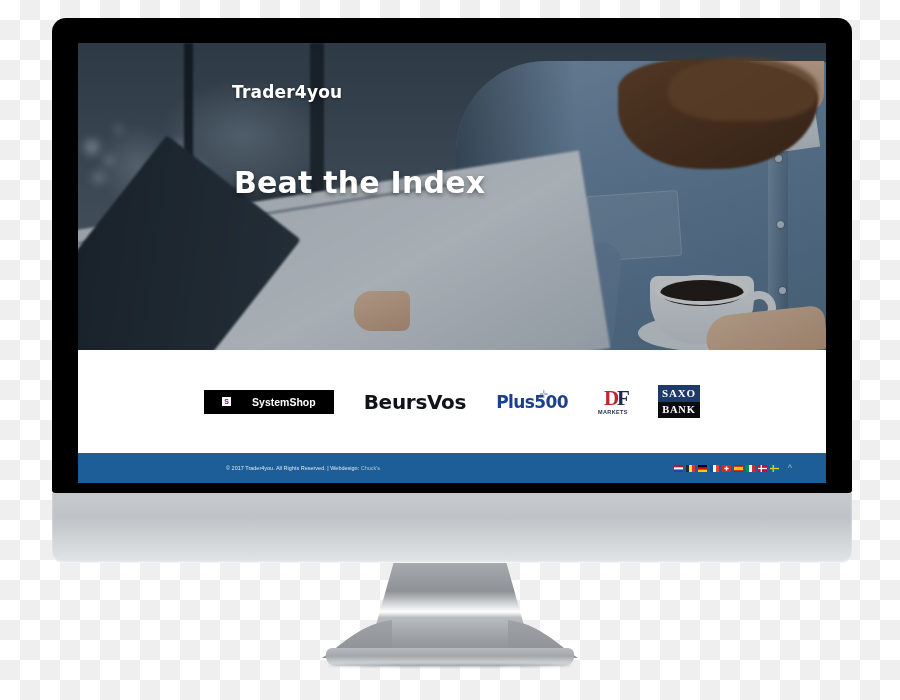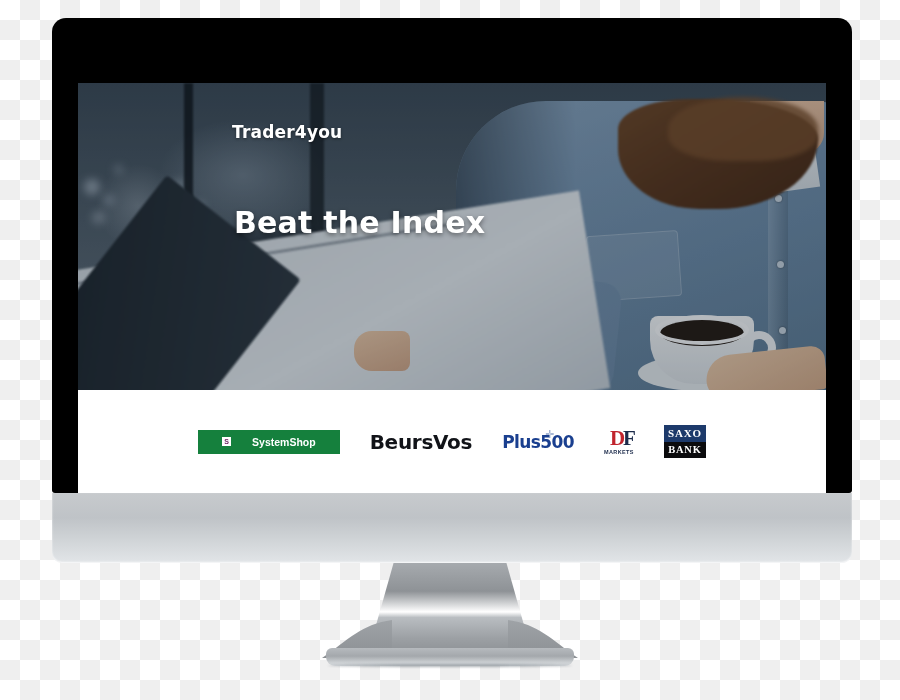--- a/index.html
+++ b/index.html
@@ -28,21 +28,21 @@
   .chin {
     position:absolute; left:0; top:475px; width:800px; height:70px;
     background:linear-gradient(180deg,#c7cacd 0%, #bfc3c7 35%, #cfd3d6 65%, #e2e5e8 100%);
     border-radius:0 0 10px 10px;
     box-shadow:inset 0 -1px 2px rgba(255,255,255,.85);
   }
 
   
   .screen {
     position:absolute; left:26px; top:25px; width:748px; height:440px;
-    overflow:hidden; background:#0d1418;margin-top:40px;
+    overflow:hidden; background:#0d1418;
   }
 
   
   .hero { position:absolute; left:0; top:0; width:100%; height:307px; overflow:hidden;
           background:#2b3742; }
 
   .hero-bg {
     position:absolute; inset:0;
     background:
       radial-gradient(ellipse 120px 80px at 22% 30%, rgba(150,165,180,.45), transparent 70%),
@@ -164,22 +164,22 @@
 
   
   .logos {
     position:absolute; left:0; top:307px; width:100%; height:103px;
     background:#ffffff; display:flex; align-items:center; justify-content:center; gap:30px;
     padding:0 118px;
   }
   .logo-cell { display:flex; align-items:center; justify-content:center; height:34px; }
 
   .sysshop {
-    background:#15803d; color:#ffffff; font-size:10.5px; font-weight:bold;
-    padding:6px 24px; display:flex; align-items:center; gap:21px; white-space:nowrap;
+    background:#000000; color:#ffffff; font-size:10.5px; font-weight:bold;
+    padding:6px 18px; display:flex; align-items:center; gap:21px; white-space:nowrap;
   }
   .sysshop-mark {
     width:9px; height:9px; background:#ffffff; color:#6b2060;
     font-size:7px; line-height:9px; text-align:center; font-weight:bold;
   }
   .beursvos { color:#111318; font-size:20px; font-weight:bold; letter-spacing:-.3px;
               font-family:"DejaVu Sans", sans-serif; white-space:nowrap; }
   .plus500 { color:#1a3f8f; font-size:17px; font-weight:bold; letter-spacing:-.6px;
              font-family:"DejaVu Sans", sans-serif; position:relative; white-space:nowrap; }
   .plus500 .pcross { position:absolute; right:20px; top:-4px; color:#8fa3c8; font-size:11px; }

